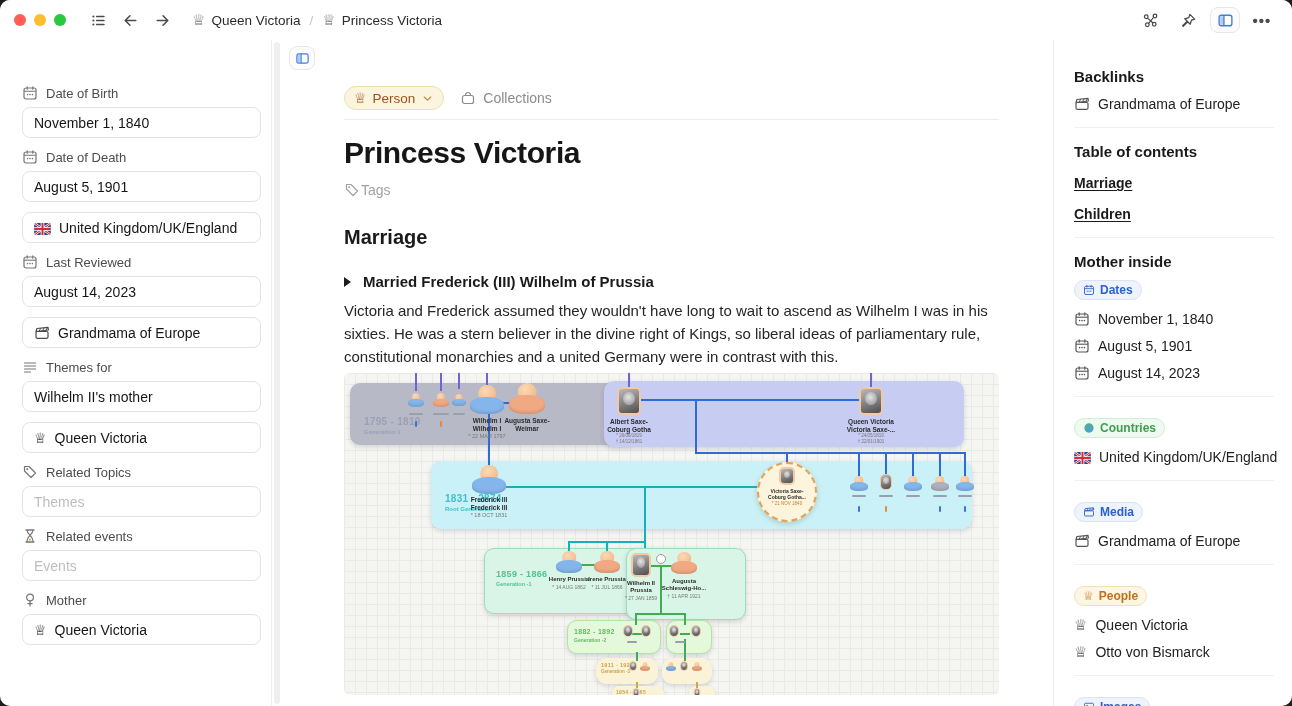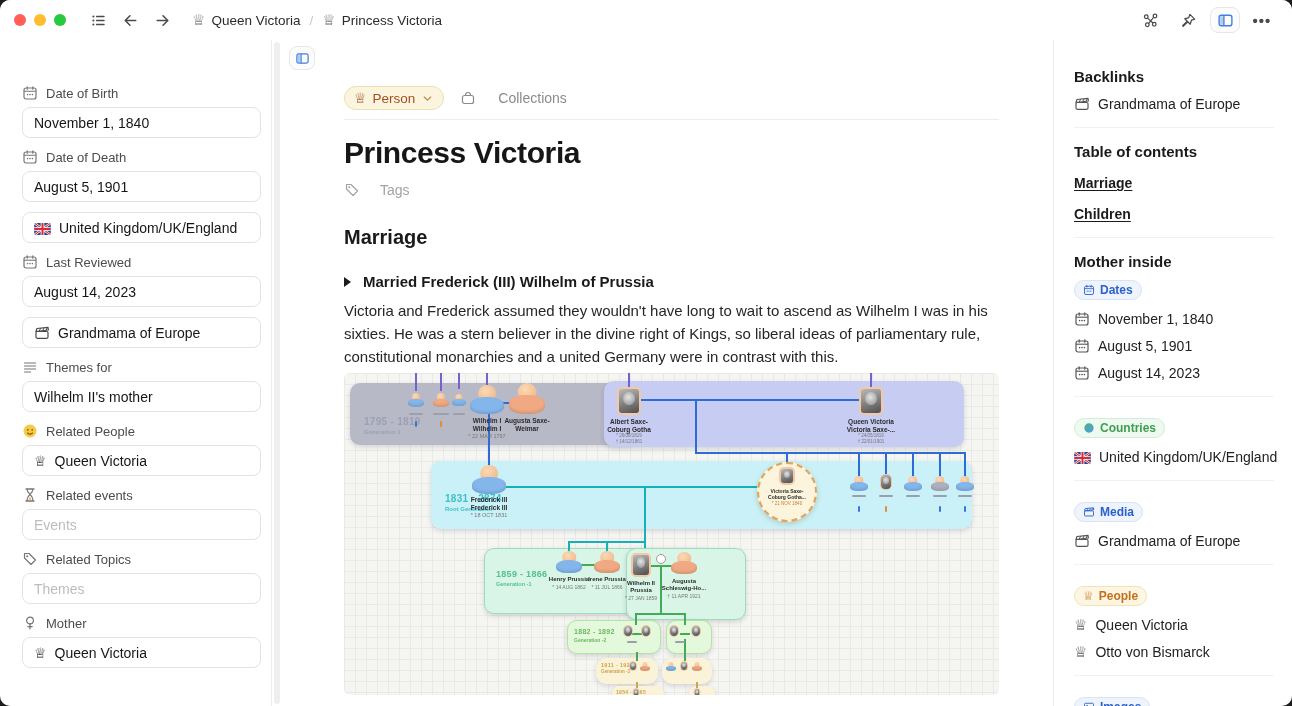--- a/index.html
+++ b/index.html
@@ -31,25 +31,25 @@
 .finput .ic{color:#4a4a4a}
 
 .main{flex:1;position:relative;overflow:hidden}
 .doc-toggle{position:absolute;left:17px;top:6px;width:26px;height:24px;border:1px solid #e7e7e7;border-radius:8px;background:#fcfcfc;display:flex;align-items:center;justify-content:center;color:#3f7fe0}
 .doc-toggle svg{width:15px;height:15px}
 .doc{margin:46px 0 0 72px;width:655px}
 .typebar{display:flex;align-items:center;gap:16px}
 .type-pill{display:inline-flex;align-items:center;gap:6px;height:24px;padding:0 9px;border:1px solid #eedfac;background:#fbf5e0;border-radius:12px;color:#a0501f;font-size:13.5px;font-weight:500}
 .type-pill .glyph{font-size:14px}
 .type-pill .chev{width:13px;height:13px;color:#c08a3e}
-.collections{display:flex;align-items:center;gap:22px;color:#8b8b8b;font-size:14px}
+.collections{display:flex;align-items:center;gap:7px;color:#8b8b8b;font-size:14px}
 .collections .ic{color:#8b8b8b}
 .doc-divider{height:1px;background:#ececec;margin-top:9px}
 h1.title{font-size:30px;font-weight:700;letter-spacing:-.4px;color:#161616;margin-top:16px}
-.tagsrow{display:flex;align-items:center;gap:20px;color:#a3a3a3;font-size:14px;margin-top:12px}
+.tagsrow{display:flex;align-items:center;gap:1px;color:#a3a3a3;font-size:14px;margin-top:12px}
 .tagsrow .ic{color:#a3a3a3}
 h2.h-marriage{font-size:20px;font-weight:700;color:#1a1a1a;margin-top:28px}
 .togglerow{display:flex;align-items:center;gap:12px;margin-top:24px}
 .tri{width:0;height:0;border-top:5px solid transparent;border-bottom:5px solid transparent;border-left:7px solid #1c1c1c}
 .toggle-label{font-size:15px;font-weight:700;color:#1a1a1a}
 .para{font-size:15px;line-height:23px;color:#262626;margin-top:9px}
 
 .tree{position:relative;width:655px;height:322px;margin-top:5px;border-radius:6px;overflow:hidden;background:#f5f5f2;
 background-image:linear-gradient(#e9e9e6 1px,transparent 1px),linear-gradient(90deg,#e9e9e6 1px,transparent 1px);background-size:11px 11px}
 .tbox{position:absolute;border-radius:10px;box-shadow:0 2px 5px rgba(60,60,90,.18)}
@@ -258,63 +258,52 @@
                   <path d="M2.5 4h11M2.5 7h11M2.5 10h11M2.5 13h6" stroke="currentColor" stroke-width="1.2" stroke-linecap="round"></path>
                 </svg>
               </span>
               <span>Themes for</span>
             </div>
             <div class="finput">
               <span>Wilhelm II's mother</span>
             </div>
           </div>
           <div class="field">
-            <div class="flabel">
-              <span class="ic">
-                <svg viewBox="0 0 16 16">
-                  <circle cx="8" cy="8" r="6.5" fill="#f7c948"></circle>
-                  <circle cx="5.8" cy="6.8" r=".9" fill="#8a5a00"></circle>
-                  <circle cx="10.2" cy="6.8" r=".9" fill="#8a5a00"></circle>
-                  <path d="M5.5 10c1.5 1.4 3.5 1.4 5 0" fill="none" stroke="#8a5a00" stroke-width="1.1" stroke-linecap="round"></path>
-                </svg>
-              </span>
-              <span>Related People</span>
-            </div>
             <div class="finput">
               <span class="glyph">♕</span>
               <span>Queen Victoria</span>
             </div>
           </div>
           <div class="field">
             <div class="flabel">
               <span class="ic">
                 <svg viewBox="0 0 16 16">
+                  <path d="M2.5 2.5h4.5L13.5 9 9 13.5 2.5 7z" fill="none" stroke="currentColor" stroke-width="1.2" stroke-linejoin="round"></path>
+                  <circle cx="5.2" cy="5.2" r="1" fill="currentColor"></circle>
+                </svg>
+              </span>
+              <span>Related Topics</span>
+            </div>
+            <div class="finput ph">
+              <span>Themes</span>
+            </div>
+          </div>
+          <div class="field">
+            <div class="flabel">
+              <span class="ic">
+                <svg viewBox="0 0 16 16">
                   <path d="M4 2h8M4 14h8" stroke="currentColor" stroke-width="1.3" stroke-linecap="round"></path>
                   <path d="M5 2c0 5 6 5 6 12M11 2c0 5-6 5-6 12" fill="none" stroke="currentColor" stroke-width="1.1"></path>
                   <path d="M6.6 12.4h2.8L8 10z" fill="#e0a33c"></path>
                 </svg>
               </span>
               <span>Related events</span>
             </div>
             <div class="finput ph">
               <span>Events</span>
-            </div>
-          </div>
-          <div class="field">
-            <div class="flabel">
-              <span class="ic">
-                <svg viewBox="0 0 16 16">
-                  <path d="M2.5 2.5h4.5L13.5 9 9 13.5 2.5 7z" fill="none" stroke="currentColor" stroke-width="1.2" stroke-linejoin="round"></path>
-                  <circle cx="5.2" cy="5.2" r="1" fill="currentColor"></circle>
-                </svg>
-              </span>
-              <span>Related Topics</span>
-            </div>
-            <div class="finput ph">
-              <span>Themes</span>
             </div>
           </div>
           <div class="field">
             <div class="flabel">
               <span class="ic">
                 <svg viewBox="0 0 16 16">
                   <circle cx="8" cy="5.5" r="3.4" fill="none" stroke="currentColor" stroke-width="1.2"></circle>
                   <path d="M8 8.9V14M5.8 11.6h4.4" stroke="currentColor" stroke-width="1.2" stroke-linecap="round"></path>
                 </svg>
               </span>

